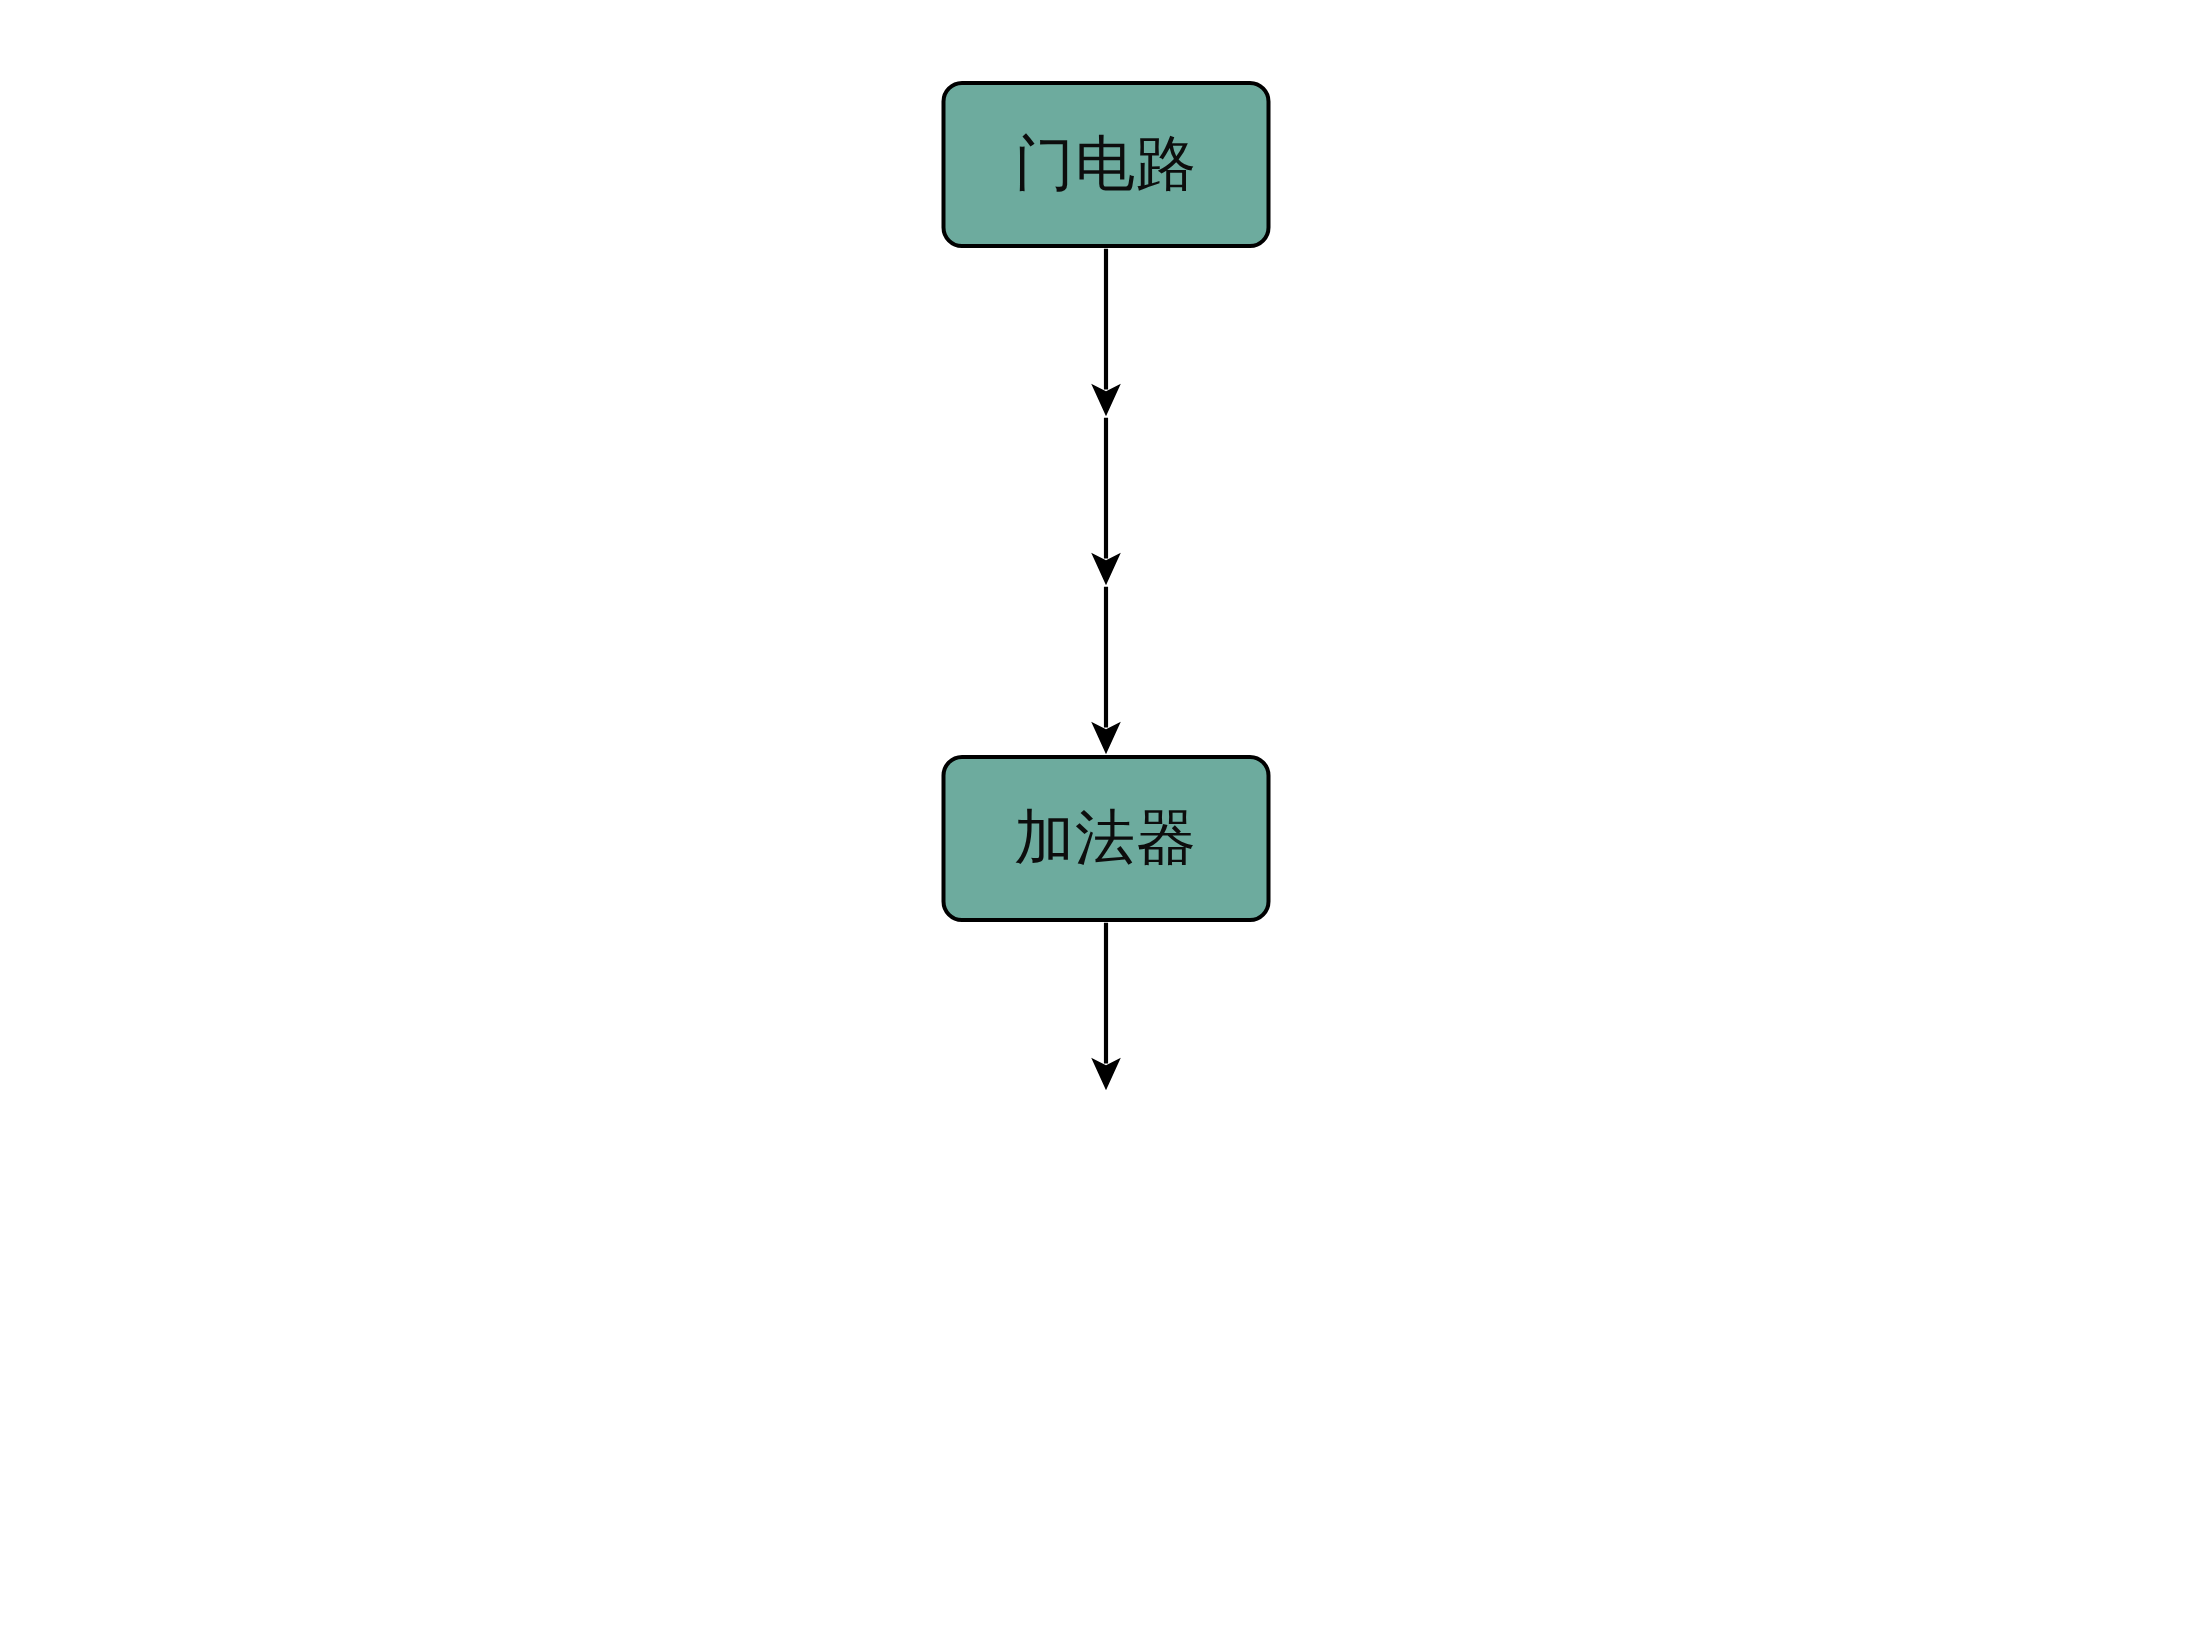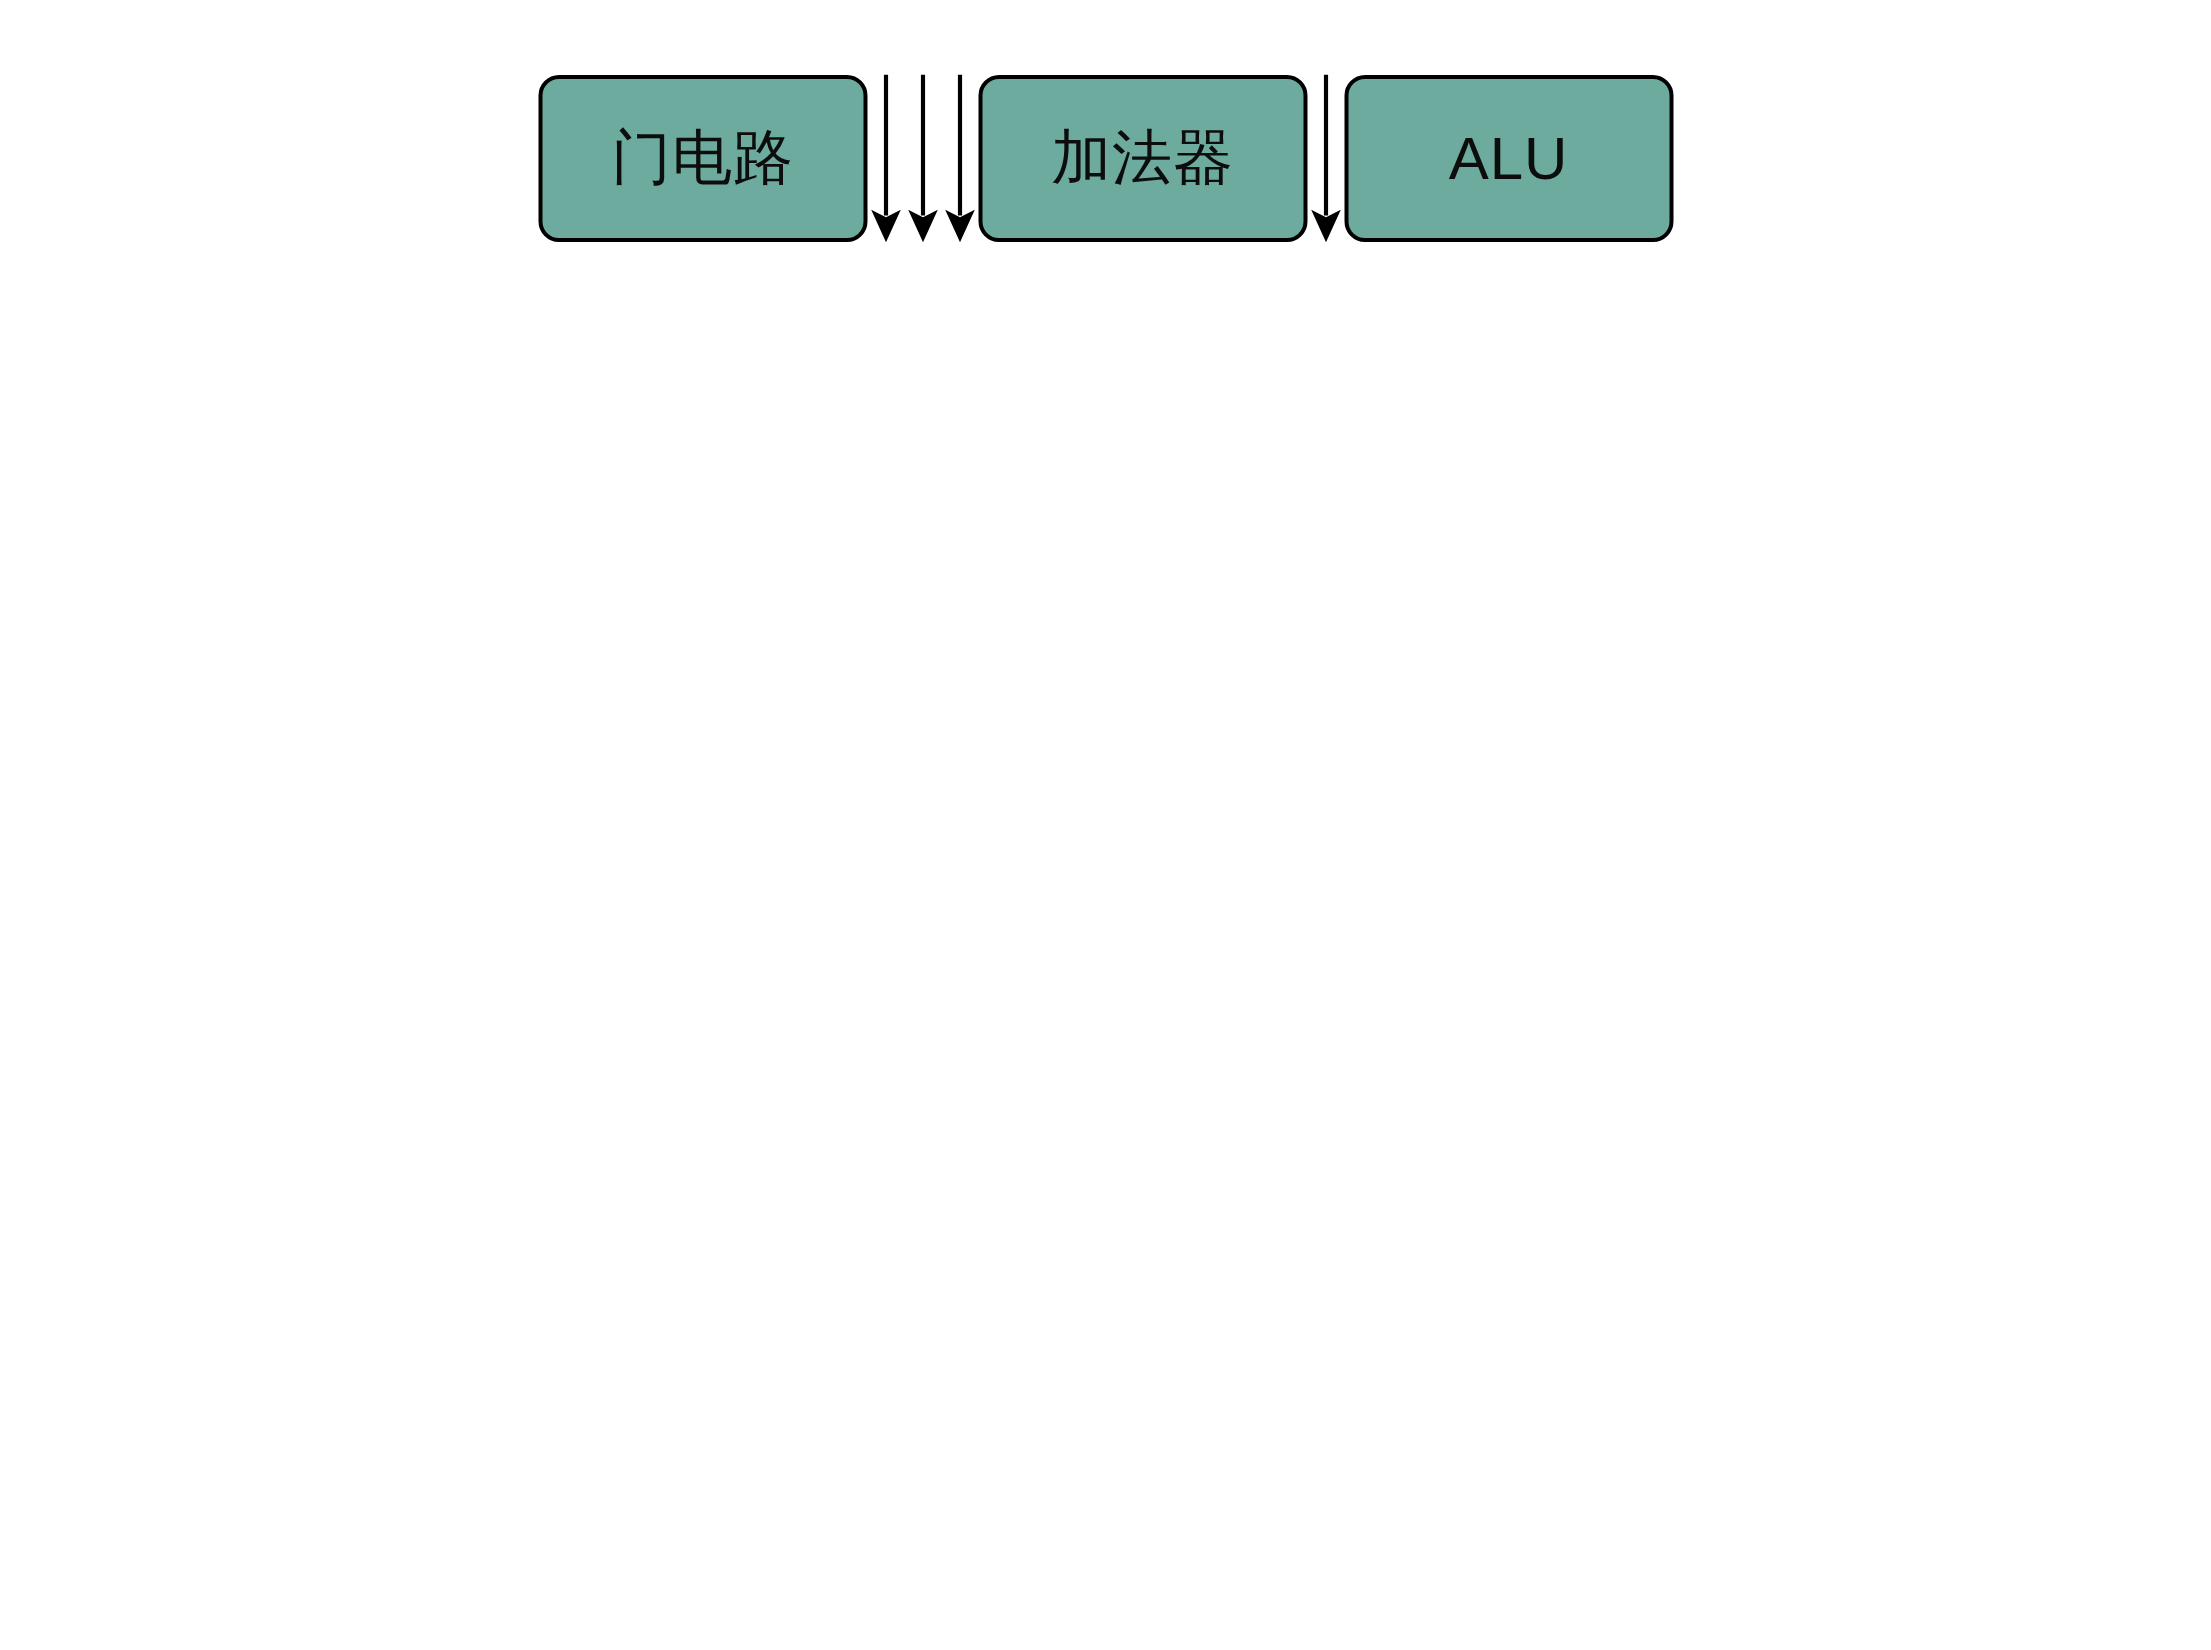--- a/index.html
+++ b/index.html
@@ -9,24 +9,25 @@
   body {
     width: 2211px;
     height: 1651px;
     background: #ffffff;
     font-family: "Liberation Sans", "DejaVu Sans", sans-serif;
     position: relative;
     overflow: hidden;
   }
   .diagram {
     position: absolute;
-    top: 74px;
+    top: 81px;
     left: 50%;
     transform: translateX(-50%);
     display: flex;
+    flex-direction: column;
     align-items: center;
   }
   .node {
     box-sizing: border-box;
     width: 329px;
     height: 167px;
     background: #6dab9e;
     border: 4.7px solid #000000;
     border-radius: 20.5px;
     display: flex;
@@ -70,18 +71,15 @@
 
   <div class="node">
     <span>加法器</span>
   </div>
 
   <svg class="arrow" width="37" height="169" viewBox="0 0 40 181">
     <line x1="20" y1="0" x2="20" y2="152" stroke="#000000" stroke-width="4.5"></line>
     <path d="M20,181 L4,146 L20,154 L36,146 Z" fill="#000000"></path>
   </svg>
 
-  <div class="node">
-    <span>ALU</span>
-  </div>
 
 </div>
 
 
 </body></html>

